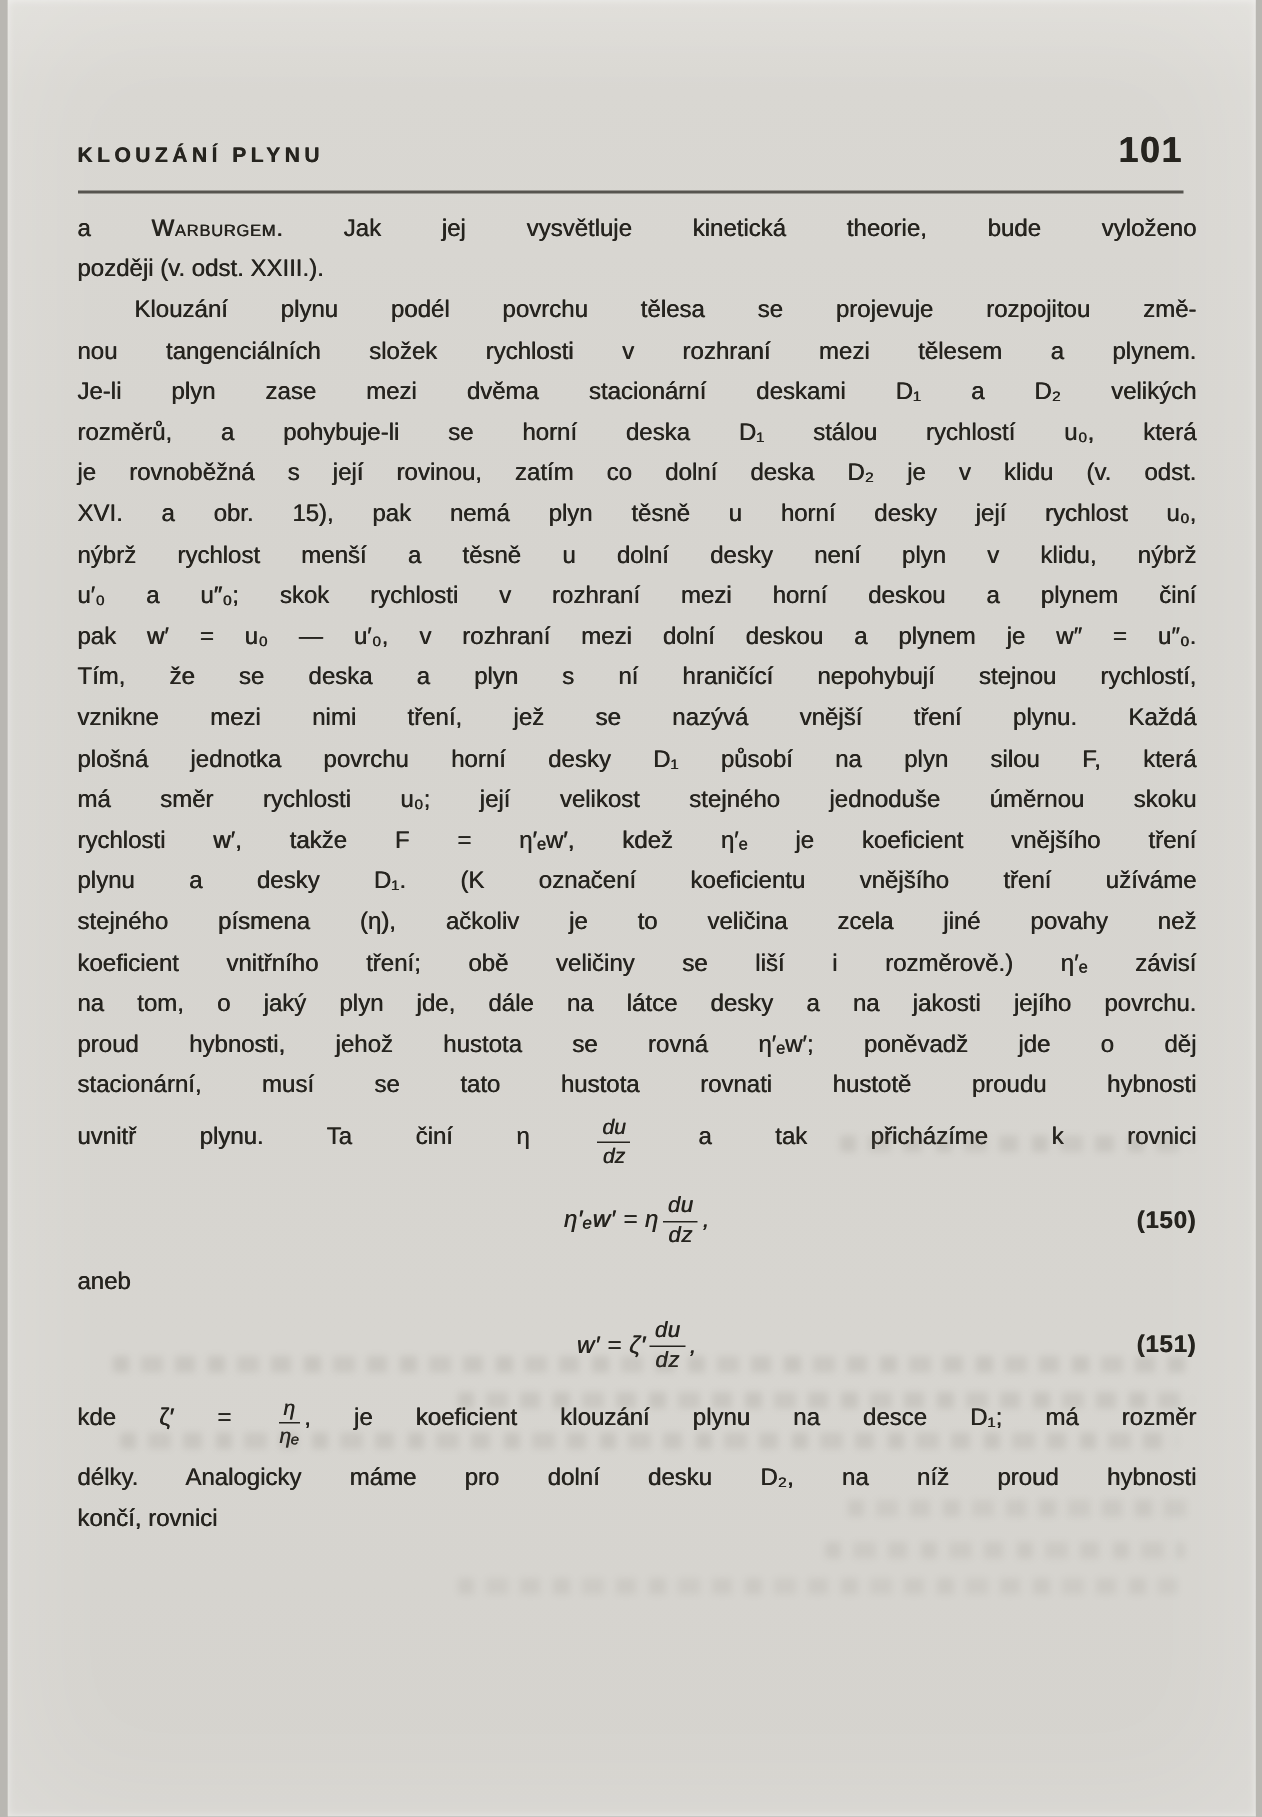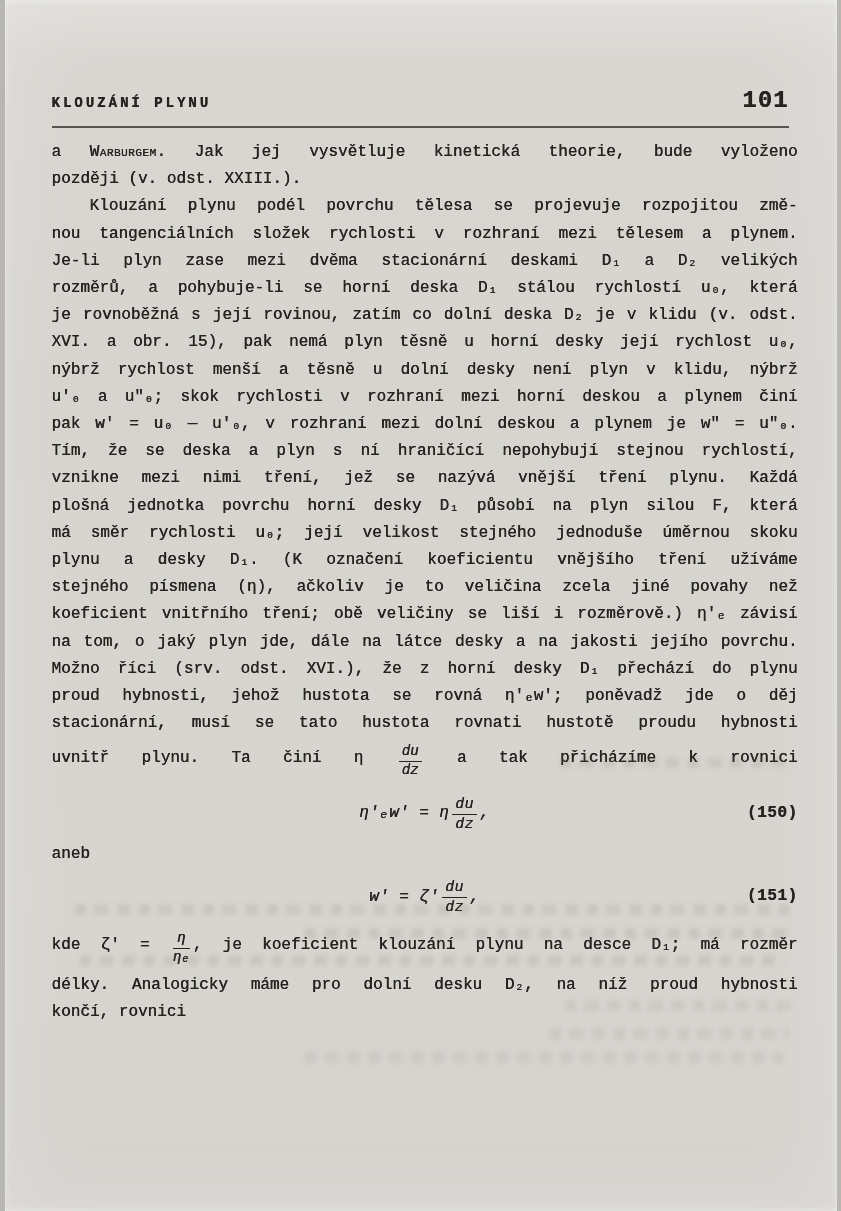--- a/index.html
+++ b/index.html
@@ -2,21 +2,21 @@
 <html><head>
 <meta charset="utf-8">
 <style>
   html,body{margin:0;padding:0;background:#b9b7b2;}
   .page{
     position:relative;
     width:832px;height:1211px;
     margin:0 auto;
     background:linear-gradient(180deg,#dedcd7 0px,#d9d7d2 60px,#d6d4cf 380px,#d7d5d0 900px,#d5d3ce 1211px);
     box-shadow:inset 0 0 90px rgba(255,255,255,.22), inset 0 0 6px rgba(255,255,255,.5);
-    font-family:Liberation Mono, monospace;
+    font-family:Liberation Sans, sans-serif;
     color:#26241f;
     overflow:hidden;
   }
   .hdr{
     position:absolute;left:47px;right:48px;top:87px;
     display:flex;justify-content:space-between;align-items:baseline;
     border-bottom:2px solid #56544f;
     padding-bottom:12px;
   }
   .running-title{
@@ -84,25 +84,25 @@
       <div class="ln j"><span>rozměrů, a pohybuje-li se horní deska D₁ stálou rychlostí u₀, která</span></div>
       <div class="ln j"><span>je rovnoběžná s její rovinou, zatím co dolní deska D₂ je v klidu (v. odst.</span></div>
       <div class="ln j"><span>XVI. a obr. 15), pak nemá plyn těsně u horní desky její rychlost u₀,</span></div>
       <div class="ln j"><span>nýbrž rychlost menší a těsně u dolní desky není plyn v klidu, nýbrž</span></div>
       <div class="ln j"><span>u′₀ a u″₀; skok rychlosti v rozhraní mezi horní deskou a plynem činí</span></div>
       <div class="ln j"><span>pak w′ = u₀ — u′₀, v rozhraní mezi dolní deskou a plynem je w″ = u″₀.</span></div>
       <div class="ln j"><span>Tím, že se deska a plyn s ní hraničící nepohybují stejnou rychlostí,</span></div>
       <div class="ln j"><span>vznikne mezi nimi tření, jež se nazývá vnější tření plynu. Každá</span></div>
       <div class="ln j"><span>plošná jednotka povrchu horní desky D₁ působí na plyn silou F, která</span></div>
       <div class="ln j"><span>má směr rychlosti u₀; její velikost stejného jednoduše úměrnou skoku</span></div>
+      <div class="ln j"><span>rychlosti w′, takže F = η′ₑw′, kdež η′ₑ je koeficient vnějšího tření</span></div>
       <div class="ln j"><span>plynu a desky D₁. (K označení koeficientu vnějšího tření užíváme</span></div>
       <div class="ln j"><span>stejného písmena (η), ačkoliv je to veličina zcela jiné povahy než</span></div>
       <div class="ln j"><span>koeficient vnitřního tření; obě veličiny se liší i rozměrově.) η′ₑ závisí</span></div>
       <div class="ln j"><span>na tom, o jaký plyn jde, dále na látce desky a na jakosti jejího povrchu.</span></div>
-      <div class="ln j"><span>Možno říci (srv. odst. XVI.), že z horní desky D₁ přechází do plynu</span></div>
       <div class="ln j"><span>proud hybnosti, jehož hustota se rovná η′ₑw′; poněvadž jde o děj</span></div>
       <div class="ln j"><span>stacionární, musí se tato hustota rovnati hustotě proudu hybnosti</span></div>
       <div class="ln j tall"><span>uvnitř plynu. Ta činí η </span><span class="frac"><span class="fn">du</span><span class="fd">dz</span></span><span> a tak přicházíme k rovnici</span></div>
       <div class="eqrow">
         <span class="eqbody">
           <span>η′ₑw′ = η </span>
           <span class="frac">
             <span class="fn">du</span>
             <span class="fd">dz</span>
           </span>

